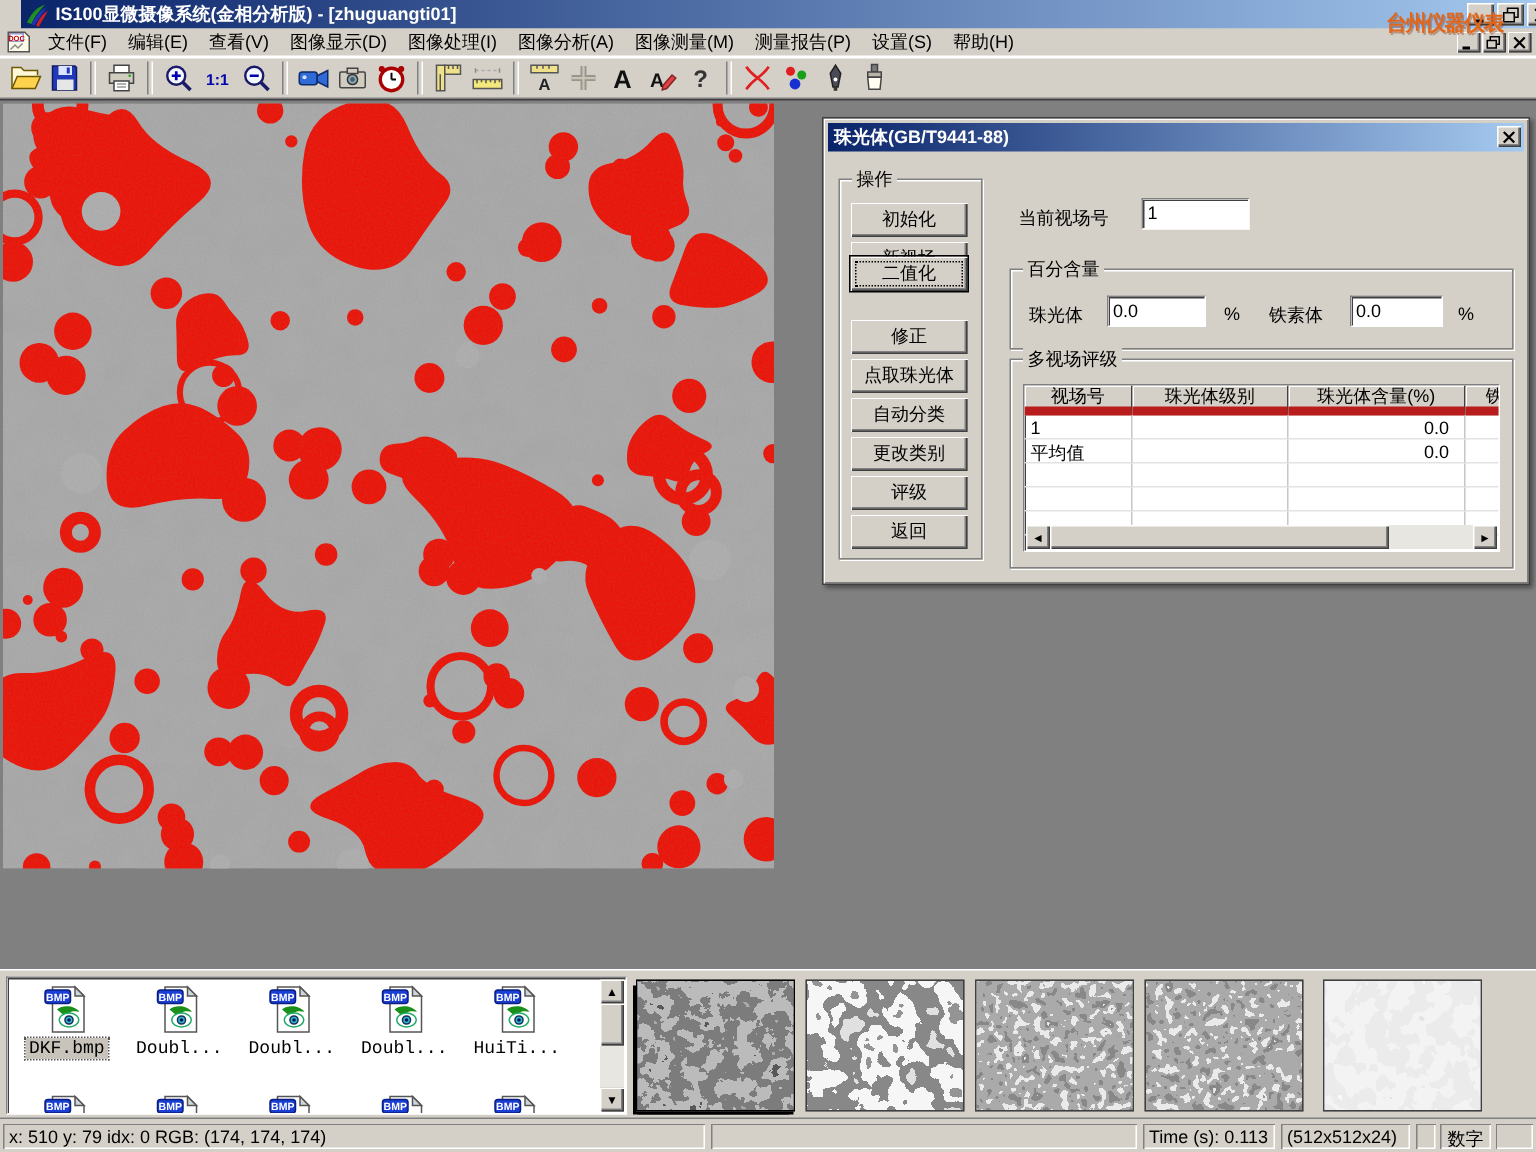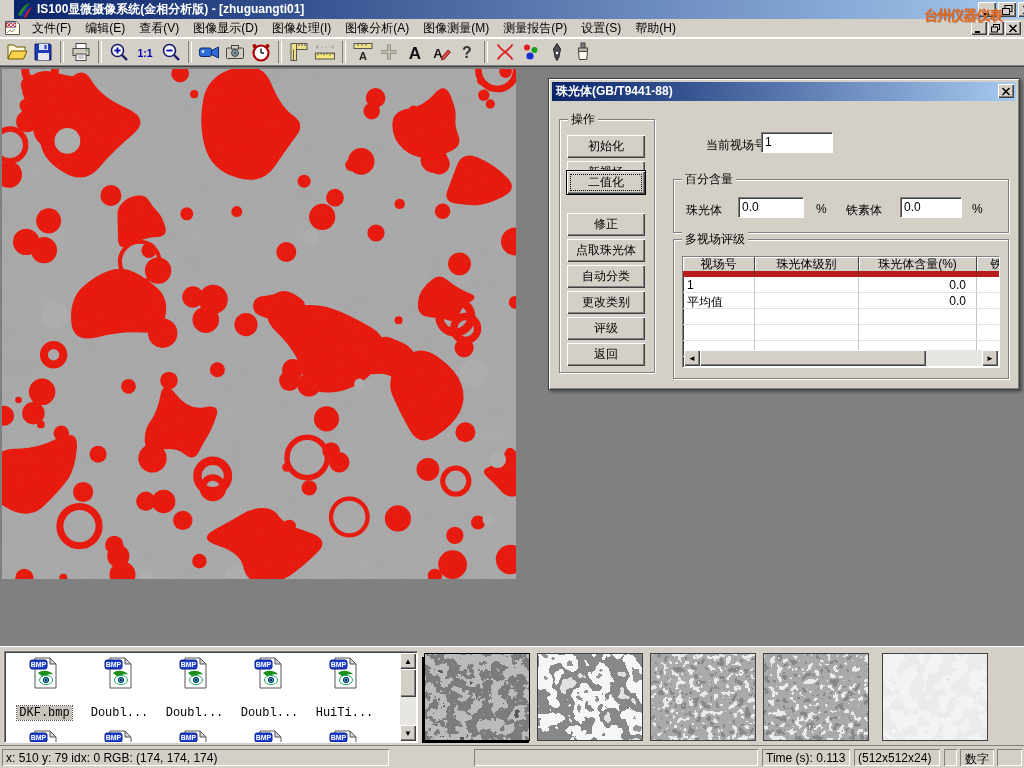--- a/index.html
+++ b/index.html
@@ -78,21 +78,21 @@
     box-shadow:inset 1px 1px 0 #fff,inset -1px -1px 0 #404040,inset -2px -2px 0 #808080;}
 
   
   .bottom-panel{position:absolute;left:0;top:646px;width:1024px;height:99px;background:#d4d0c8;
     border-top:1px solid #fff;box-sizing:border-box;}
   .filelist{position:absolute;left:4px;top:4px;width:414px;height:92px;background:#fff;
     border:1px solid;border-color:#808080 #fff #fff #808080;box-shadow:inset 1px 1px 0 #404040;
     box-sizing:border-box;overflow:hidden;}
   .file-row{position:absolute;left:2px;display:flex;}
   .file-item{width:75px;display:flex;flex-direction:column;align-items:center;}
-  .file-label{margin-top:16px;font-family:"Liberation Mono","DejaVu Sans Mono",monospace;font-size:12px;
+  .file-label{margin-top:2px;font-family:"Liberation Mono","DejaVu Sans Mono",monospace;font-size:12px;
     white-space:nowrap;padding:0 2px;}
   .file-label.sel{background:#c8c4bc;outline:1px dotted #555;}
   .vscroll{position:absolute;right:1px;top:1px;width:16px;height:88px;background:#e8e6e0;}
   .vthumb{position:absolute;left:0;top:16px;width:16px;height:28px;background:#d4d0c8;
     box-shadow:inset 1px 1px 0 #fff,inset -1px -1px 0 #404040,inset -2px -2px 0 #808080;}
   .thumbs{position:absolute;left:424px;top:6px;width:596px;height:90px;}
   .thumb{position:absolute;top:0;width:106px;height:88px;border:1px solid #404040;box-sizing:border-box;background:#999;}
   .thumb.sel{border:1px solid #000;box-shadow:-3px 3px 0 -1px #000,0 3px 0 -1px #000;}
 
   
@@ -589,21 +589,21 @@
       <div class="op-btn" style="top: 82px;">新视场</div>
       <div class="op-btn default" style="top: 92px;">二值化</div>
       <div class="op-btn" style="top: 134px;">修正</div>
       <div class="op-btn" style="top: 160px;">点取珠光体</div>
       <div class="op-btn" style="top: 186px;">自动分类</div>
       <div class="op-btn" style="top: 212px;">更改类别</div>
       <div class="op-btn" style="top: 238px;">评级</div>
       <div class="op-btn" style="top: 264px;">返回</div>
       <div id="op-buttons"></div>
 
-  <span class="lbl" style="left:130px;top:58px;margin-left:27px;">当前视场号</span>
+  <span class="lbl" style="left:130px;top:58px;">当前视场号</span>
   <div class="field" style="left:212px;top:53px;width:72px;height:21px;">
     <span>1</span>
   </div>
 
 
   <div class="groupbox" style="left:124px;top:100px;width:334px;height:52px;">
     <span class="gb-label">百分含量</span>
     <span class="lbl" style="left:12px;top:22px;">珠光体</span>
     <div class="field" style="left:64px;top:17px;width:66px;height:21px;">
       <span>0.0</span>
@@ -847,21 +847,21 @@
         </div>
         <div class="thumb" style="left: 458px;">
           <svg width="104" height="86">
             <rect width="104" height="86" fill="#8a8a8a" filter="url(#th5)"></rect>
           </svg>
         </div>
       </div>
 </div>
 
 <div class="statusbar">
-  <span class="sb-panel" style="left:2px;width:387px;">x: 510 y: 79 idx: 0 RGB: (174, 174, 174)</span>
+  <span class="sb-panel" style="left:2px;width:468px;">x: 510 y: 79 idx: 0 RGB: (174, 174, 174)</span>
   <span class="sb-panel" style="left:474px;width:284px;"></span>
   <span class="sb-panel" style="left:762px;width:88px;">Time (s): 0.113</span>
   <span class="sb-panel" style="left:854px;width:86px;">(512x512x24)</span>
   <span class="sb-panel" style="left:944px;width:13px;"></span>
   <span class="sb-panel" style="left:960px;width:34px;text-align:center;">数字</span>
   <span class="sb-panel" style="left:997px;width:25px;"></span>
 </div>
 
 </div>
 

